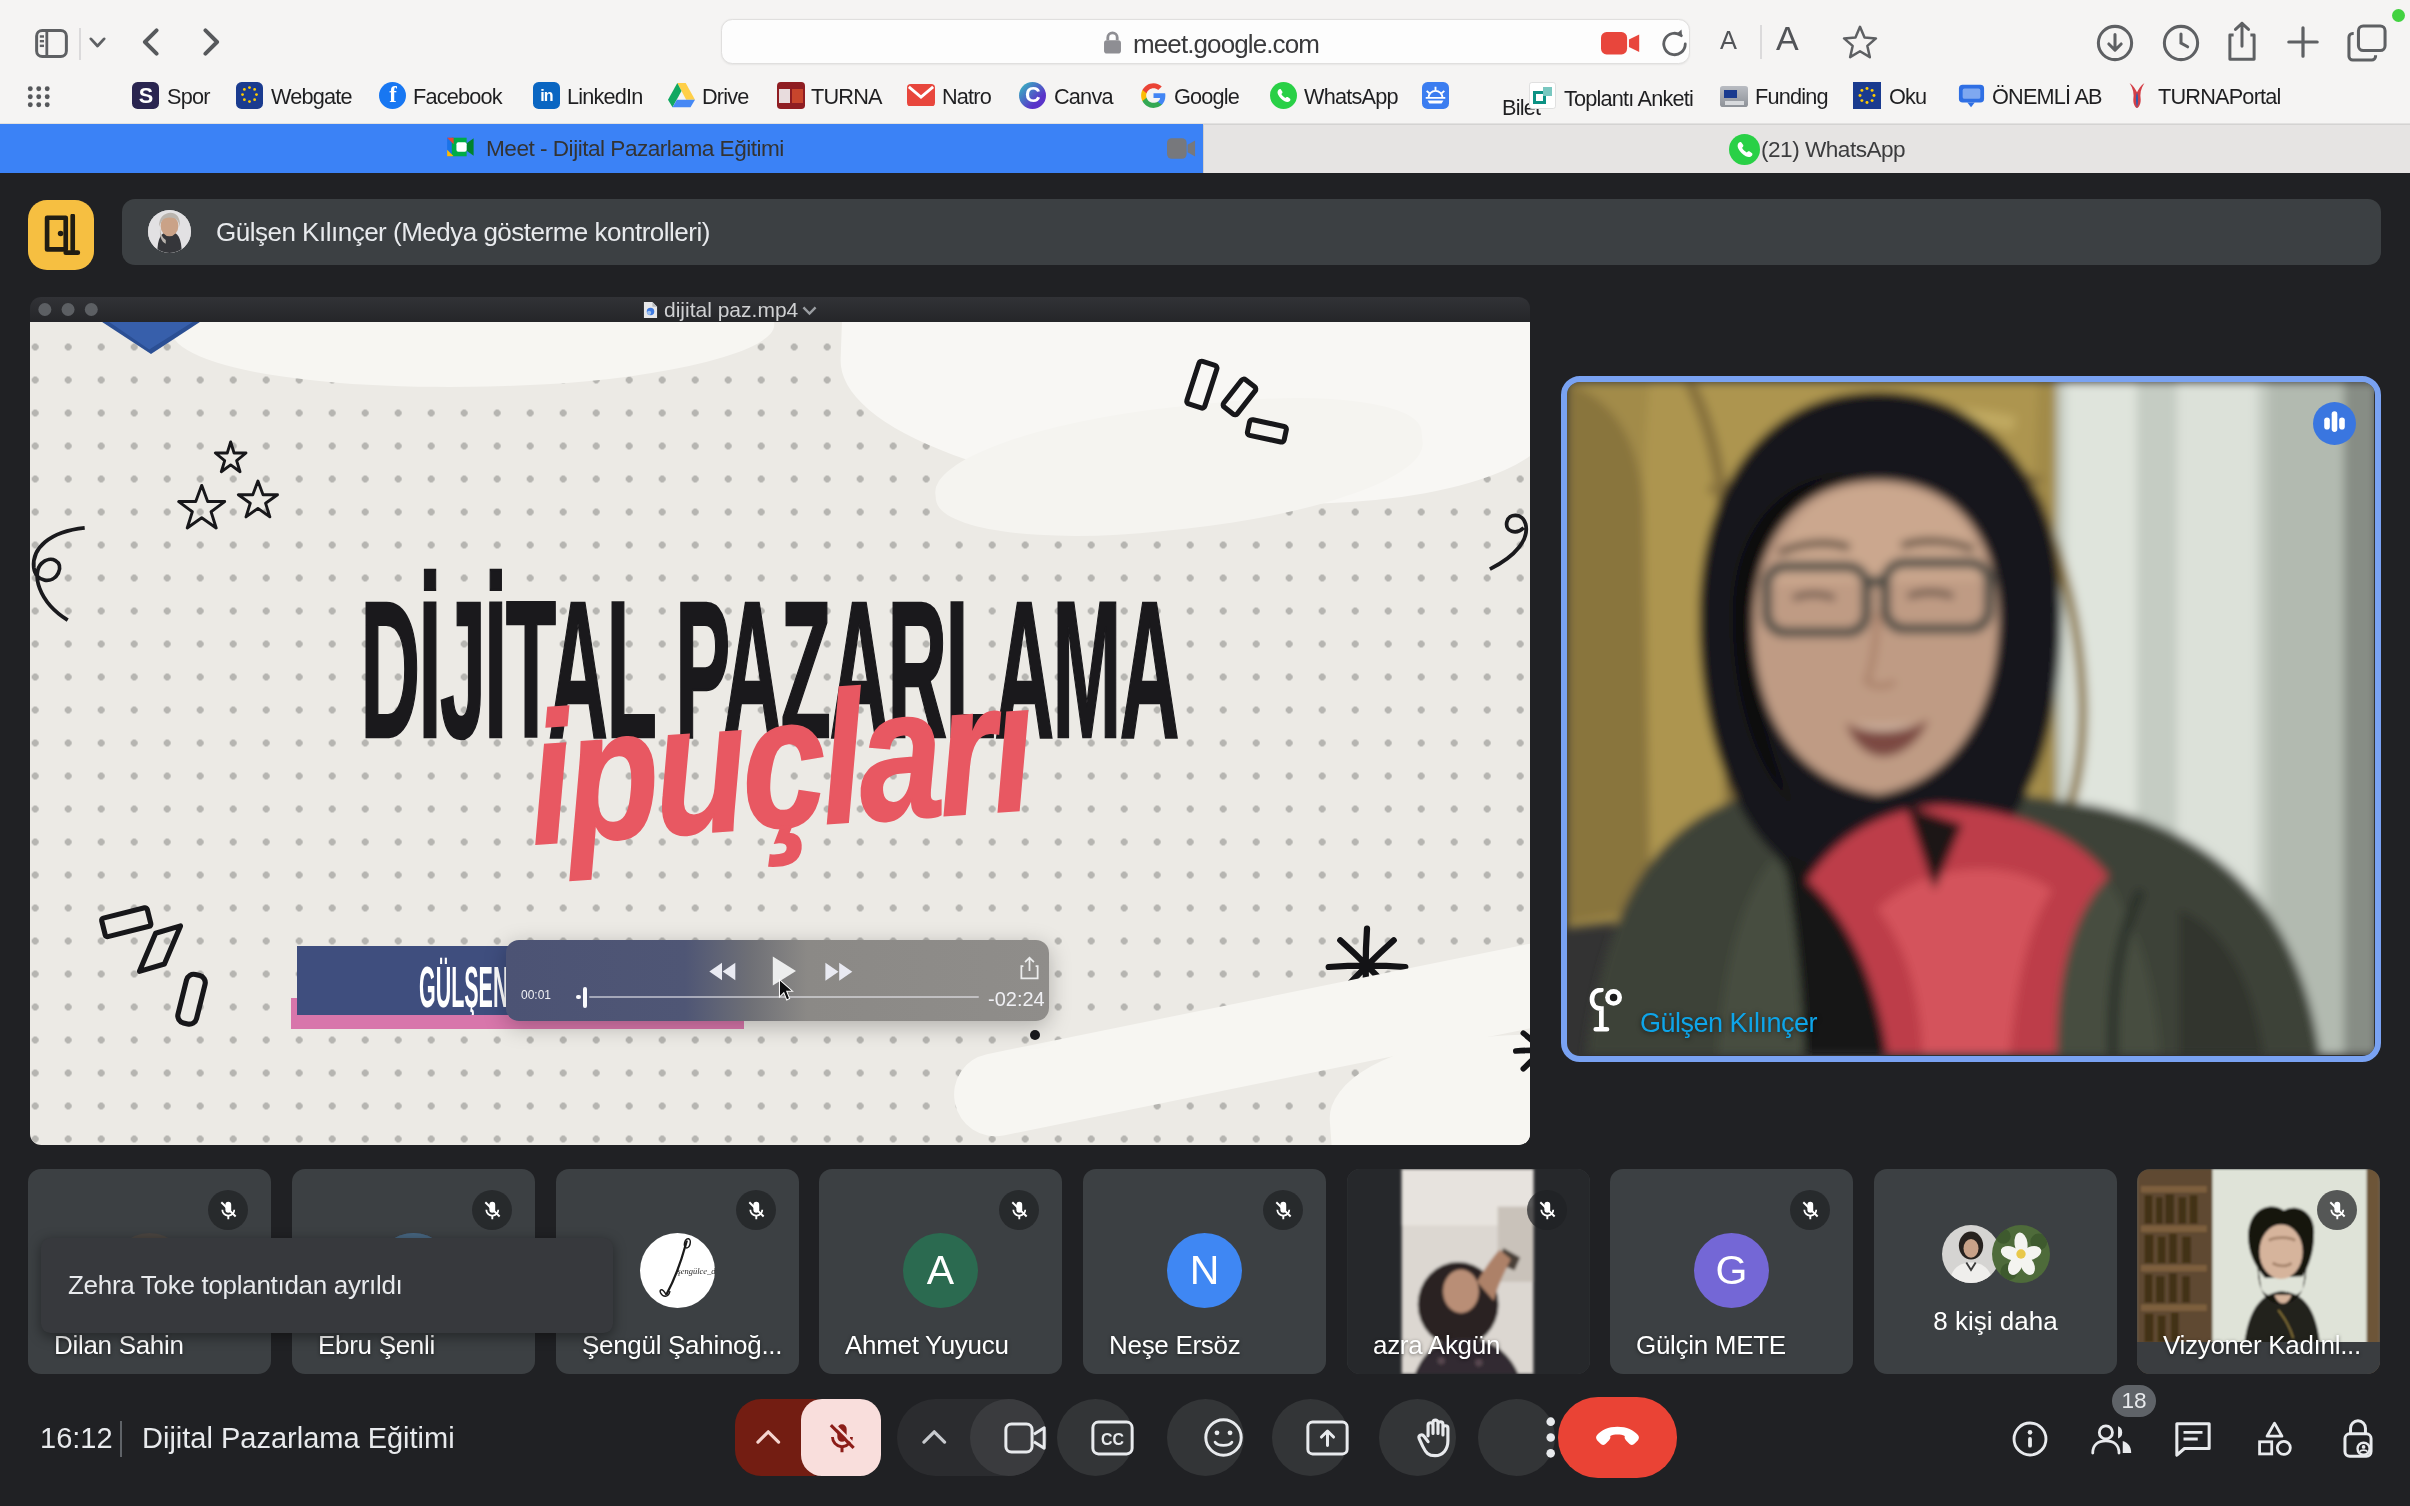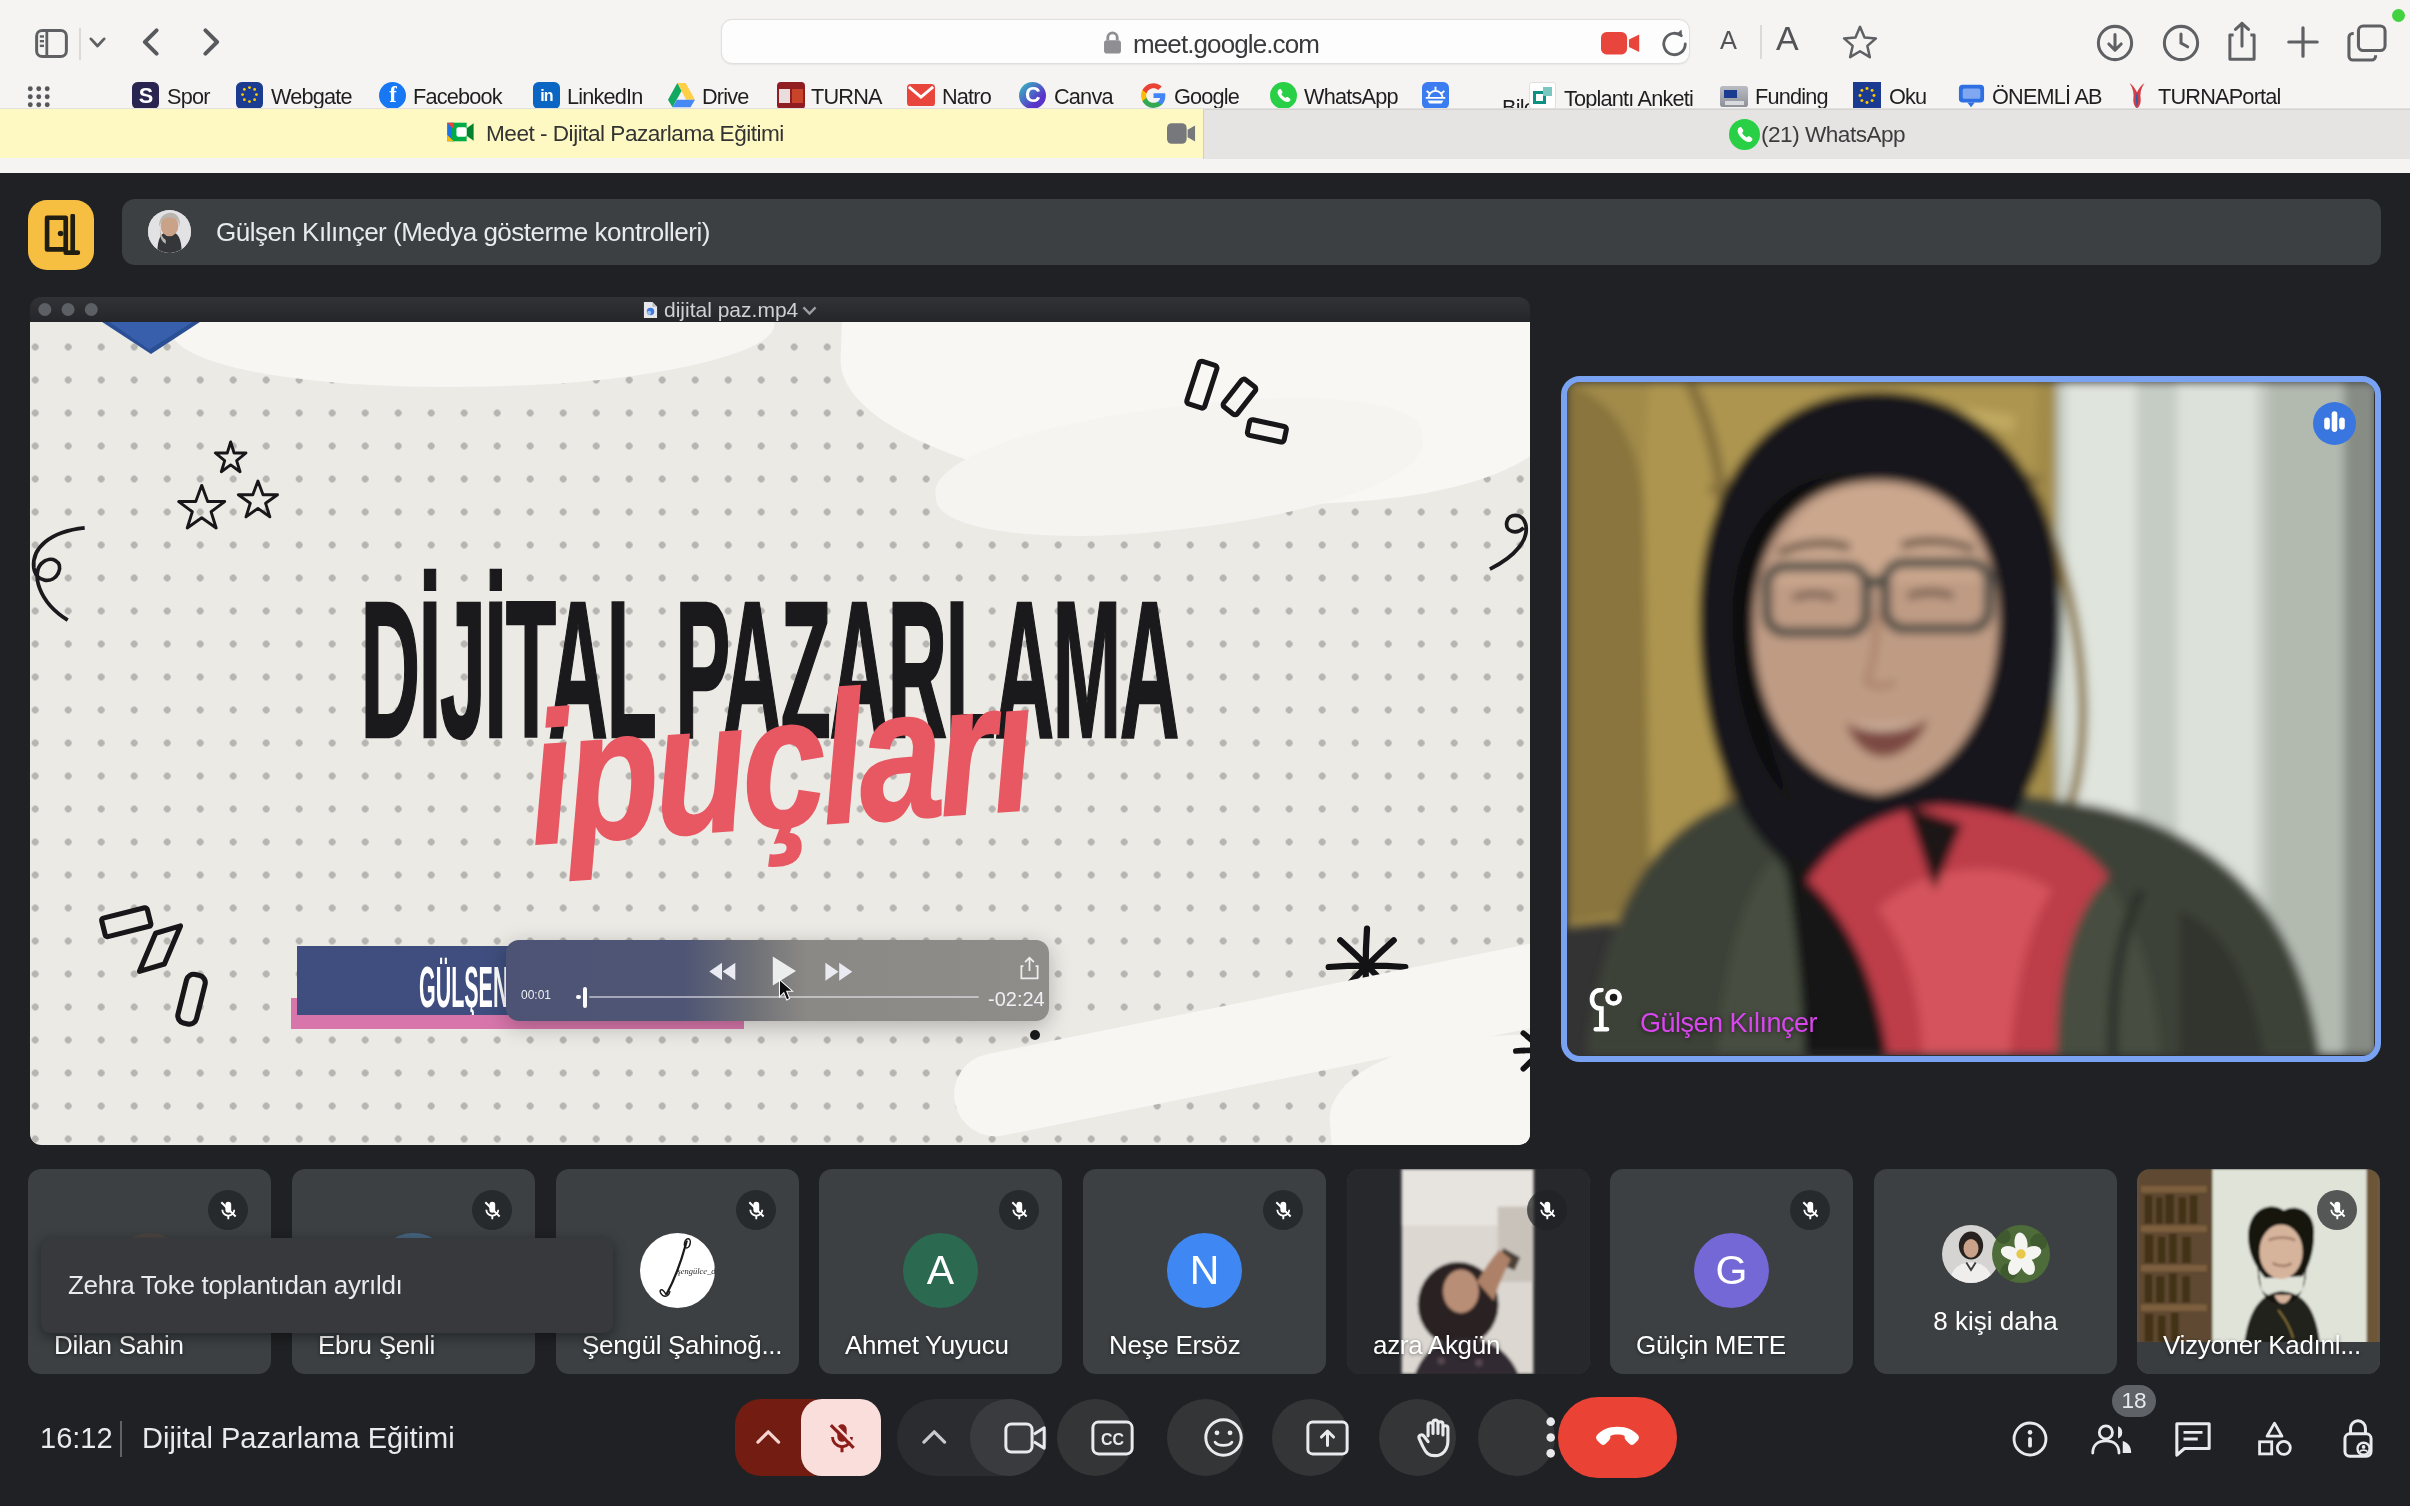--- a/index.html
+++ b/index.html
@@ -1,21 +1,21 @@
 <!DOCTYPE html>
 <html style="font-size:15px"><head><meta charset="utf-8">
 <style>
 * { margin:0; padding:0; box-sizing:border-box; }
 html,body { width:2411px; height:1507px; overflow:hidden; }
 body { font-family:"Liberation Sans", sans-serif; }
 #page { position:relative; width:2411px; height:1507px; background:#202124; }
 .abs { position:absolute; }
 
 #chrome { position:absolute; left:0; top:0; width:2411px; height:173px; background:#f5f4f3; }
-#tabbar { position:absolute; left:0; top:108px; width:2411px; height:50px; background:#fef9c3; border-top:0.9px solid #e2e1e0; }
+#tabbar { position:absolute; left:0; top:123px; width:2411px; height:50px; background:#3b82f6; border-top:0.9px solid #e2e1e0; }
 #tab2 { position:absolute; left:1203px; top:0px; width:1207px; height:50px; background:#e6e4e3; border-left:0.9px solid #cfcecd; border-top:0.9px solid #d4d3d2;}
 .tabtxt { font-size:22.6px; color:#333; letter-spacing:-0.5px; }
 
 #meet { position:absolute; left:0; top:173px; width:2411px; height:975px; background:#202124; }
 #meetbar { position:absolute; left:122px; top:26px; width:2259px; height:66px; background:#3c4043; border-radius:13px; }
 #dooricon { position:absolute; left:28px; top:27px; width:66px; height:70px; background:#f6bf41; border-radius:19px; }
 
 #qtwin { position:absolute; left:30px; top:124px; width:1500px; height:848px; border-radius:11.3px; overflow:hidden; }
 #qttitle { position:absolute; left:0; top:0; width:1500px; height:24.5px; background:linear-gradient(#313236,#252629); }
 #slide { position:absolute; left:0; top:24.5px; width:1500px; height:824px; background:#eceae5; overflow:hidden; }
@@ -453,21 +453,21 @@
             <rect x="12" y="16.5" width="6" height="13" rx="3"></rect>
             <rect x="20" y="10" width="6" height="22" rx="3"></rect>
             <rect x="28" y="16.5" width="6" height="13" rx="3"></rect>
           </g>
       </svg>
       <svg class="abs" style="left:21px; bottom:23.5px;" width="38" height="45" viewBox="0 0 40 48">
         <path d="M14 2 C8 2 4 6 4 12 C4 18 8 22 14 22 L14 44 M8 44 H20" fill="none" stroke="#fff" stroke-width="5" stroke-linecap="round"></path>
         <circle cx="27" cy="10" r="9" fill="#fff"></circle>
           <circle cx="27" cy="10" r="4" fill="#1a1a1a"></circle>
       </svg>
-      <div class="abs" style="left:73px; bottom:17px; font-size:27px; letter-spacing:-0.5px; color:#d946ef; text-shadow:0 0.9px 5.6px rgba(0,0,0,.6);">Gülşen Kılınçer</div>
+      <div class="abs" style="left:73px; bottom:17px; font-size:27px; letter-spacing:-0.5px; color:#0ea5e9; text-shadow:0 0.9px 5.6px rgba(0,0,0,.6);">Gülşen Kılınçer</div>
     </div>
     <div id="tilerow">
 
       <div class="tile" style="left:28px;">
         <div class="avatar" style="background:#4a4540;"></div>
         <div class="micoff">
             <svg width="22.6" height="22.6" viewBox="0 0 24 24">
               <g fill="#fff">
                 <path d="M12 14.5 a3.1 3.1 0 0 0 3.1 -3.1 V6 a3.1 3.1 0 0 0 -6.2 0 v5.4 A3.1 3.1 0 0 0 12 14.5 Z"></path>
                 <path d="M6.6 11.4 a5.4 5.4 0 0 0 10.8 0 h1.9 a7.3 7.3 0 0 1 -6.3 7.2 V21.5 h-2 v-2.9 a7.3 7.3 0 0 1 -6.3 -7.2 z"></path>

